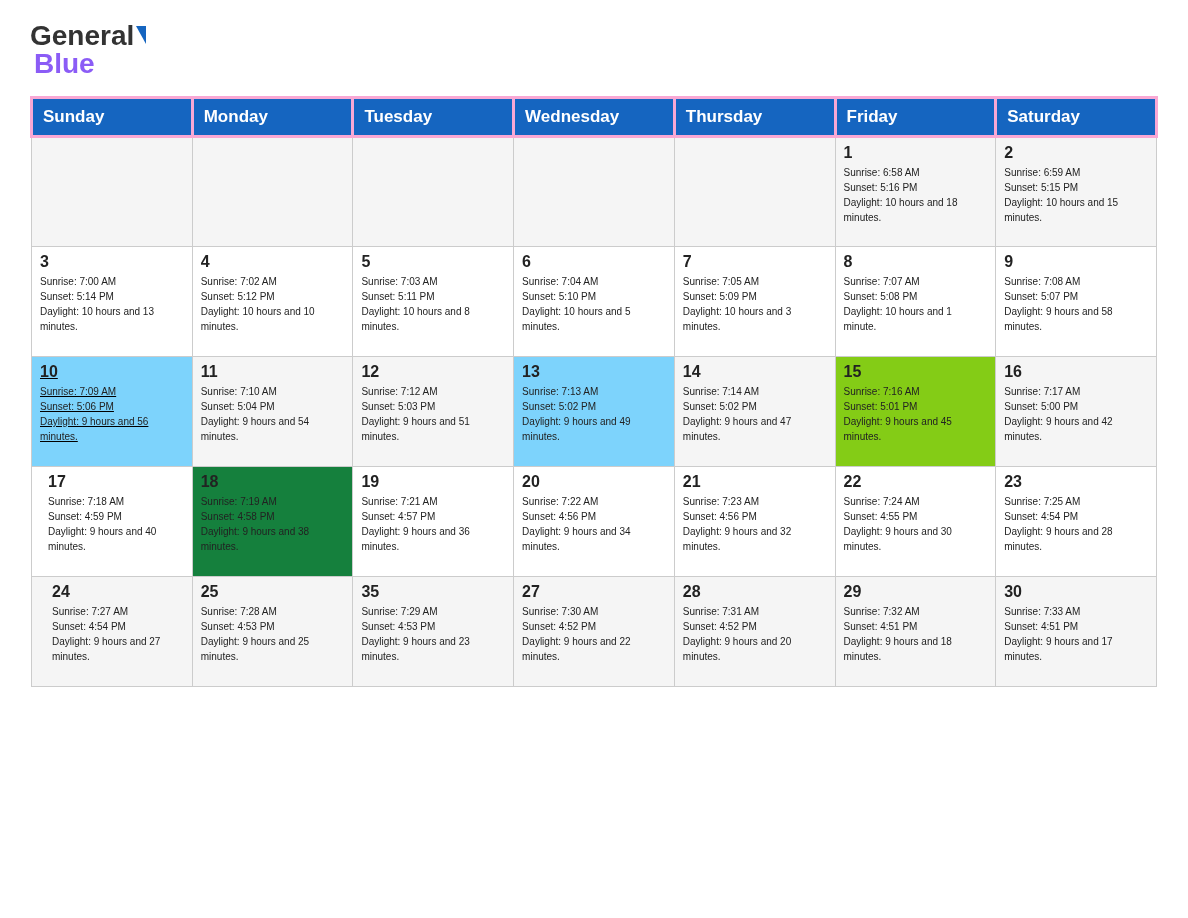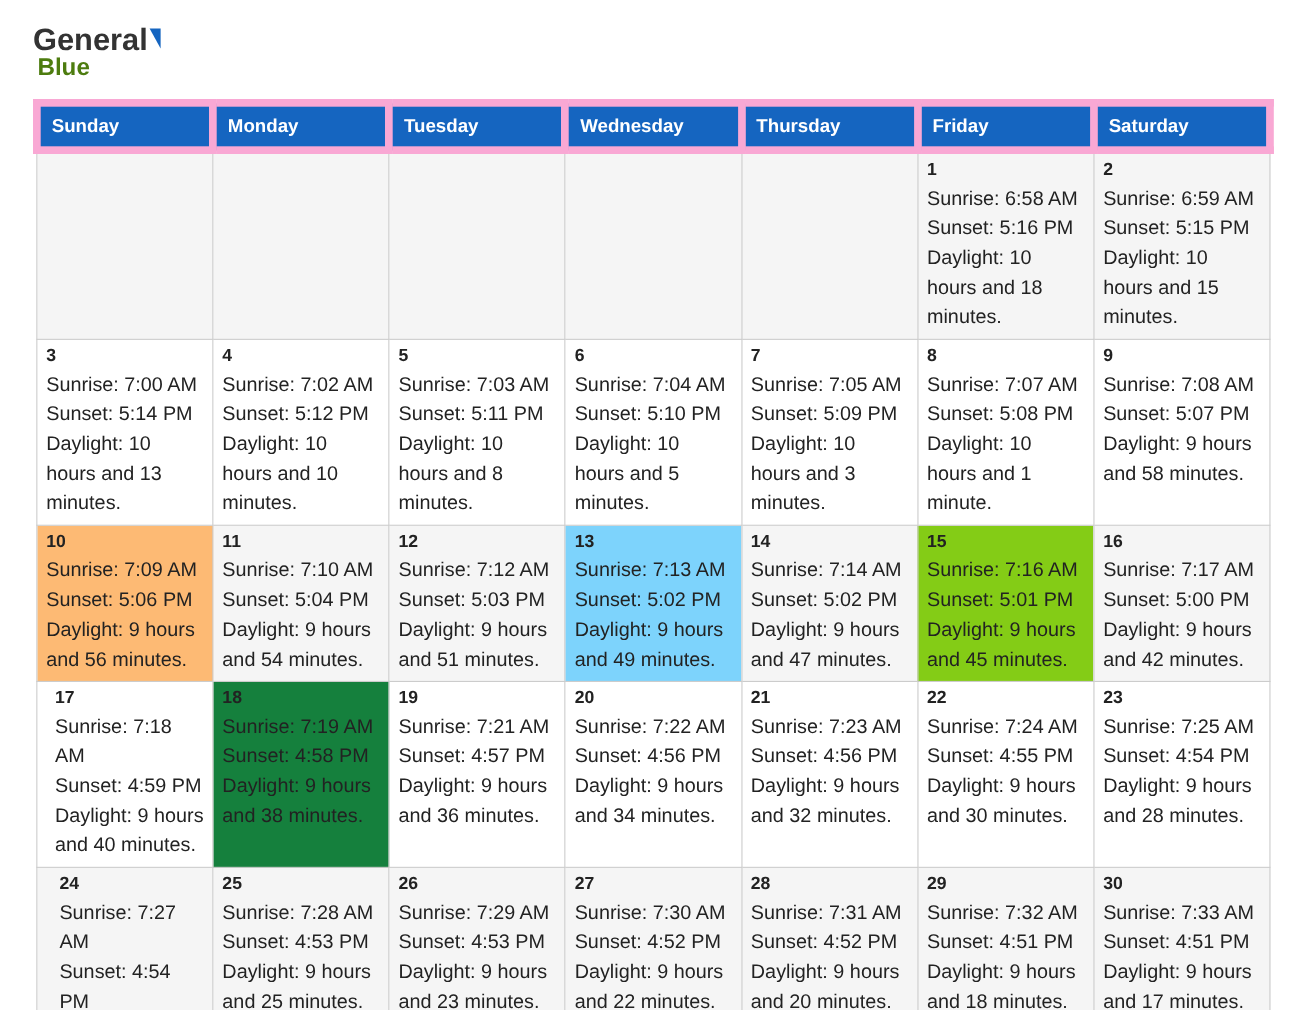--- a/index.html
+++ b/index.html
@@ -33,22 +33,22 @@
     .logo-triangle {
       width: 0; height: 0;
       border-left: 10px solid transparent;
       border-right: 0px solid transparent;
       border-top: 18px solid #1565c0;
       display: inline-block;
       margin-left: 2px;
       margin-bottom: 2px;
     }
     .logo-underline {
-      color: #4d7c0f;
-      font-size: 22px;
+      color: #8b5cf6;
+      font-size: 28px;
       font-weight: bold;
       margin-left: 2px;
     }
     .title-block {
       text-align: right;
     }
     .month-title {
       font-size: 52px;
       font-weight: normal;
       color: #222;
@@ -64,21 +64,21 @@
       border-collapse: collapse;
       margin-top: 4px;
     }
     .calendar thead th {
       background: #1565c0;
       color: #fff;
       font-size: 17px;
       font-weight: bold;
       padding: 8px 10px;
       text-align: left;
-      border: 7px solid #f9a8d4;
+      border: 3px solid #f9a8d4;
     }
     .calendar tbody td {
       border: 1px solid #ccc;
       vertical-align: top;
       padding: 6px 8px;
       width: 14.28%;
       min-height: 90px;
       height: 110px;
       background: #fff;
     }
@@ -89,21 +89,21 @@
       background: #ffffff;
     }
     .day-number {
       font-size: 16px;
       font-weight: bold;
       color: #222;
       display: block;
       margin-bottom: 3px;
     }
     .day-info {
-      font-size: 18px;
+      font-size: 10px;
       color: #222;
       line-height: 1.5;
     }
     .empty-cell {
       background: #f5f5f5;
     }
   </style>
 </head>
 <body>
 
@@ -171,21 +171,21 @@
         <td style="background: rgb(255, 255, 255);">
           <span class="day-number">8</span>
           <div class="day-info">Sunrise: 7:07 AM<br>Sunset: 5:08 PM<br>Daylight: 10 hours and 1 minute.</div>
         </td>
         <td style="background: rgb(255, 255, 255);">
           <span class="day-number">9</span>
           <div class="day-info">Sunrise: 7:08 AM<br>Sunset: 5:07 PM<br>Daylight: 9 hours and 58 minutes.</div>
         </td>
       </tr>
       <tr>
-        <td style="background: #fdba74;">
+        <td style="background: #7dd3fc; text-decoration: underline;">
           <span class="day-number">10</span>
           <div class="day-info">Sunrise: 7:09 AM<br>Sunset: 5:06 PM<br>Daylight: 9 hours and 56 minutes.</div>
         </td>
         <td style="background: rgb(245, 245, 245);">
           <span class="day-number">11</span>
           <div class="day-info">Sunrise: 7:10 AM<br>Sunset: 5:04 PM<br>Daylight: 9 hours and 54 minutes.</div>
         </td>
         <td style="background: rgb(245, 245, 245);">
           <span class="day-number">12</span>
           <div class="day-info">Sunrise: 7:12 AM<br>Sunset: 5:03 PM<br>Daylight: 9 hours and 51 minutes.</div>
@@ -240,21 +240,21 @@
       <tr>
         <td style="background: rgb(245, 245, 245); padding-left: 20px;">
           <span class="day-number">24</span>
           <div class="day-info">Sunrise: 7:27 AM<br>Sunset: 4:54 PM<br>Daylight: 9 hours and 27 minutes.</div>
         </td>
         <td style="background: rgb(245, 245, 245);">
           <span class="day-number">25</span>
           <div class="day-info">Sunrise: 7:28 AM<br>Sunset: 4:53 PM<br>Daylight: 9 hours and 25 minutes.</div>
         </td>
         <td style="background: rgb(245, 245, 245);">
-          <span class="day-number">26</span>
+          <span class="day-number">35</span>
           <div class="day-info">Sunrise: 7:29 AM<br>Sunset: 4:53 PM<br>Daylight: 9 hours and 23 minutes.</div>
         </td>
         <td style="background: rgb(245, 245, 245);">
           <span class="day-number">27</span>
           <div class="day-info">Sunrise: 7:30 AM<br>Sunset: 4:52 PM<br>Daylight: 9 hours and 22 minutes.</div>
         </td>
         <td style="background: rgb(245, 245, 245);">
           <span class="day-number">28</span>
           <div class="day-info">Sunrise: 7:31 AM<br>Sunset: 4:52 PM<br>Daylight: 9 hours and 20 minutes.</div>
         </td>

